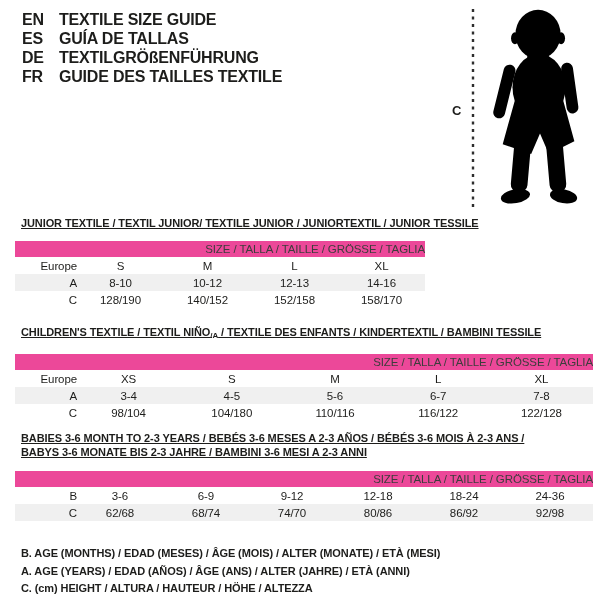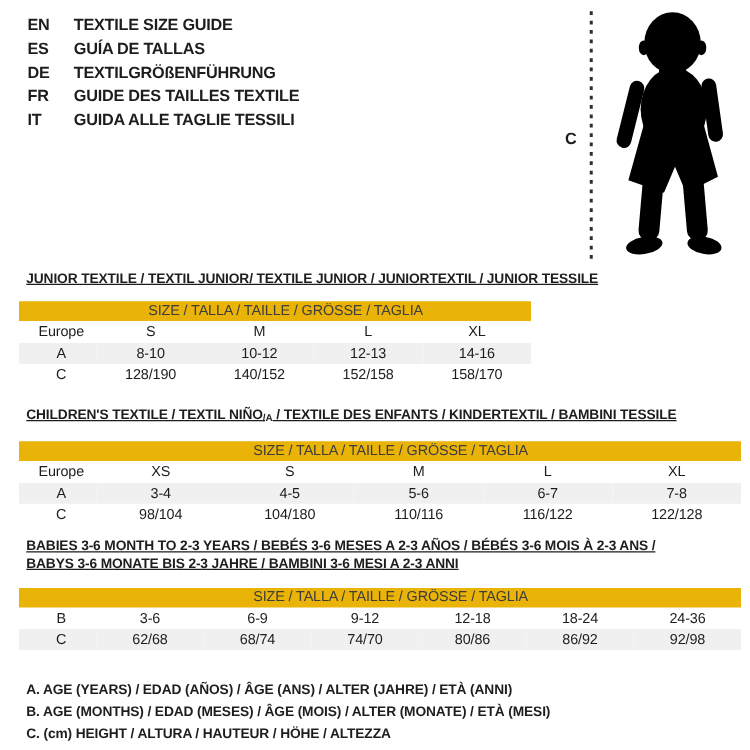--- a/index.html
+++ b/index.html
@@ -3,36 +3,36 @@
 <meta charset="utf-8">
 <style>
   html,body{margin:0;padding:0;background:#fff;}
   .canvas{
     position:relative;width:600px;height:600px;background:#ffffff;
     font-family:"Liberation Sans","DejaVu Sans",sans-serif;
     color:#1d1d1b;overflow:hidden;
   }
   
   .lang-list{position:absolute;left:22px;top:10px;}
-  .lang-row{display:flex;line-height:19px;font-size:13px;font-weight:700;letter-spacing:-0.2px;}
+  .lang-row{display:flex;line-height:19px;font-size:16px;font-weight:700;letter-spacing:-0.2px;}
   .lang-code{width:37px;flex:0 0 37px;}
   
   .figure{position:absolute;left:450px;top:6px;width:147px;height:202px;}
   .measure-line{position:absolute;left:20px;top:2px;}
   .measure-label{position:absolute;left:2px;top:97px;font-size:13px;font-weight:700;}
   .baby{position:absolute;left:36px;top:0;}
   
   .content{position:absolute;left:15px;top:217px;width:578px;}
   .sec-heading{font-size:11px;font-weight:700;letter-spacing:-0.1px;line-height:12px;margin:0 0 12px 6px;text-decoration:underline;}
   .sec-heading .sub{font-size:8px;vertical-align:-2px;}
   .babies-heading{line-height:14px;margin-bottom:12px;}
   .size-table{border-collapse:collapse;table-layout:fixed;font-size:11.5px;letter-spacing:-0.1px;}
   .size-table td{height:17px;padding:0;text-align:center;font-weight:400;white-space:nowrap;overflow:hidden;}
-  .size-table tr.hdr td{background:#eab308;text-align:center;padding-left:17px;height:16px;color:#3d3d3c;}
-  .size-table td.rowlabel{text-align:center;padding-left:6px;}
+  .size-table tr.hdr td{background:#ec4899;text-align:right;padding-left:17px;height:16px;color:#3d3d3c;}
+  .size-table td.rowlabel{text-align:right;padding-left:6px;}
   .size-table tr.shaded td{background:#f0f0f0;}
   .t-junior{width:410px;margin-bottom:18px;}
   .t-children{width:578px;margin-bottom:10px;}
   .t-babies{width:578px;margin-bottom:24px;}
   
   .footnotes{margin-left:6px;}
   .footnote{font-size:11px;font-weight:700;letter-spacing:-0.1px;line-height:17.5px;}
 </style>
 </head>
 <body>
@@ -48,24 +48,20 @@
       <span class="lang-code">ES</span>
       <span class="lang-label">GUÍA DE TALLAS</span>
     </div>
     <div class="lang-row">
       <span class="lang-code">DE</span>
       <span class="lang-label">TEXTILGRÖßENFÜHRUNG</span>
     </div>
     <div class="lang-row">
       <span class="lang-code">FR</span>
       <span class="lang-label">GUIDE DES TAILLES TEXTILE</span>
-    </div>
-    <div class="lang-row">
-      <span class="lang-code">IT</span>
-      <span class="lang-label">GUIDA ALLE TAGLIE TESSILI</span>
     </div>
   </div>
 
   <div class="figure">
     <span class="measure-label">C</span>
     <svg class="measure-line" width="6" height="200" viewBox="0 0 6 200">
       <line x1="3" y1="1" x2="3" y2="199" stroke="#2e2e2e" stroke-width="2.4" stroke-dasharray="3 4.5"></line>
     </svg>
     <svg class="baby" width="108" height="200" viewBox="0 0 110 200">
       <g fill="#000000">
@@ -198,19 +194,19 @@
         <td>68/74</td>
         <td>74/70</td>
         <td>80/86</td>
         <td>86/92</td>
         <td>92/98</td>
       </tr>
     </tbody>
       </table>
 
     <div class="footnotes">
+      <div class="footnote">B. AGE (MONTHS) / EDAD (MESES) / ÂGE (MOIS) / ALTER (MONATE) / ETÀ (MESI)</div>
       <div class="footnote">A. AGE (YEARS) / EDAD (AÑOS) / ÂGE (ANS) / ALTER (JAHRE) / ETÀ (ANNI)</div>
-      <div class="footnote">B. AGE (MONTHS) / EDAD (MESES) / ÂGE (MOIS) / ALTER (MONATE) / ETÀ (MESI)</div>
       <div class="footnote">C. (cm) HEIGHT / ALTURA / HAUTEUR / HÖHE / ALTEZZA</div>
     </div>
 
   </div>
 </div>
 
 </body></html>

